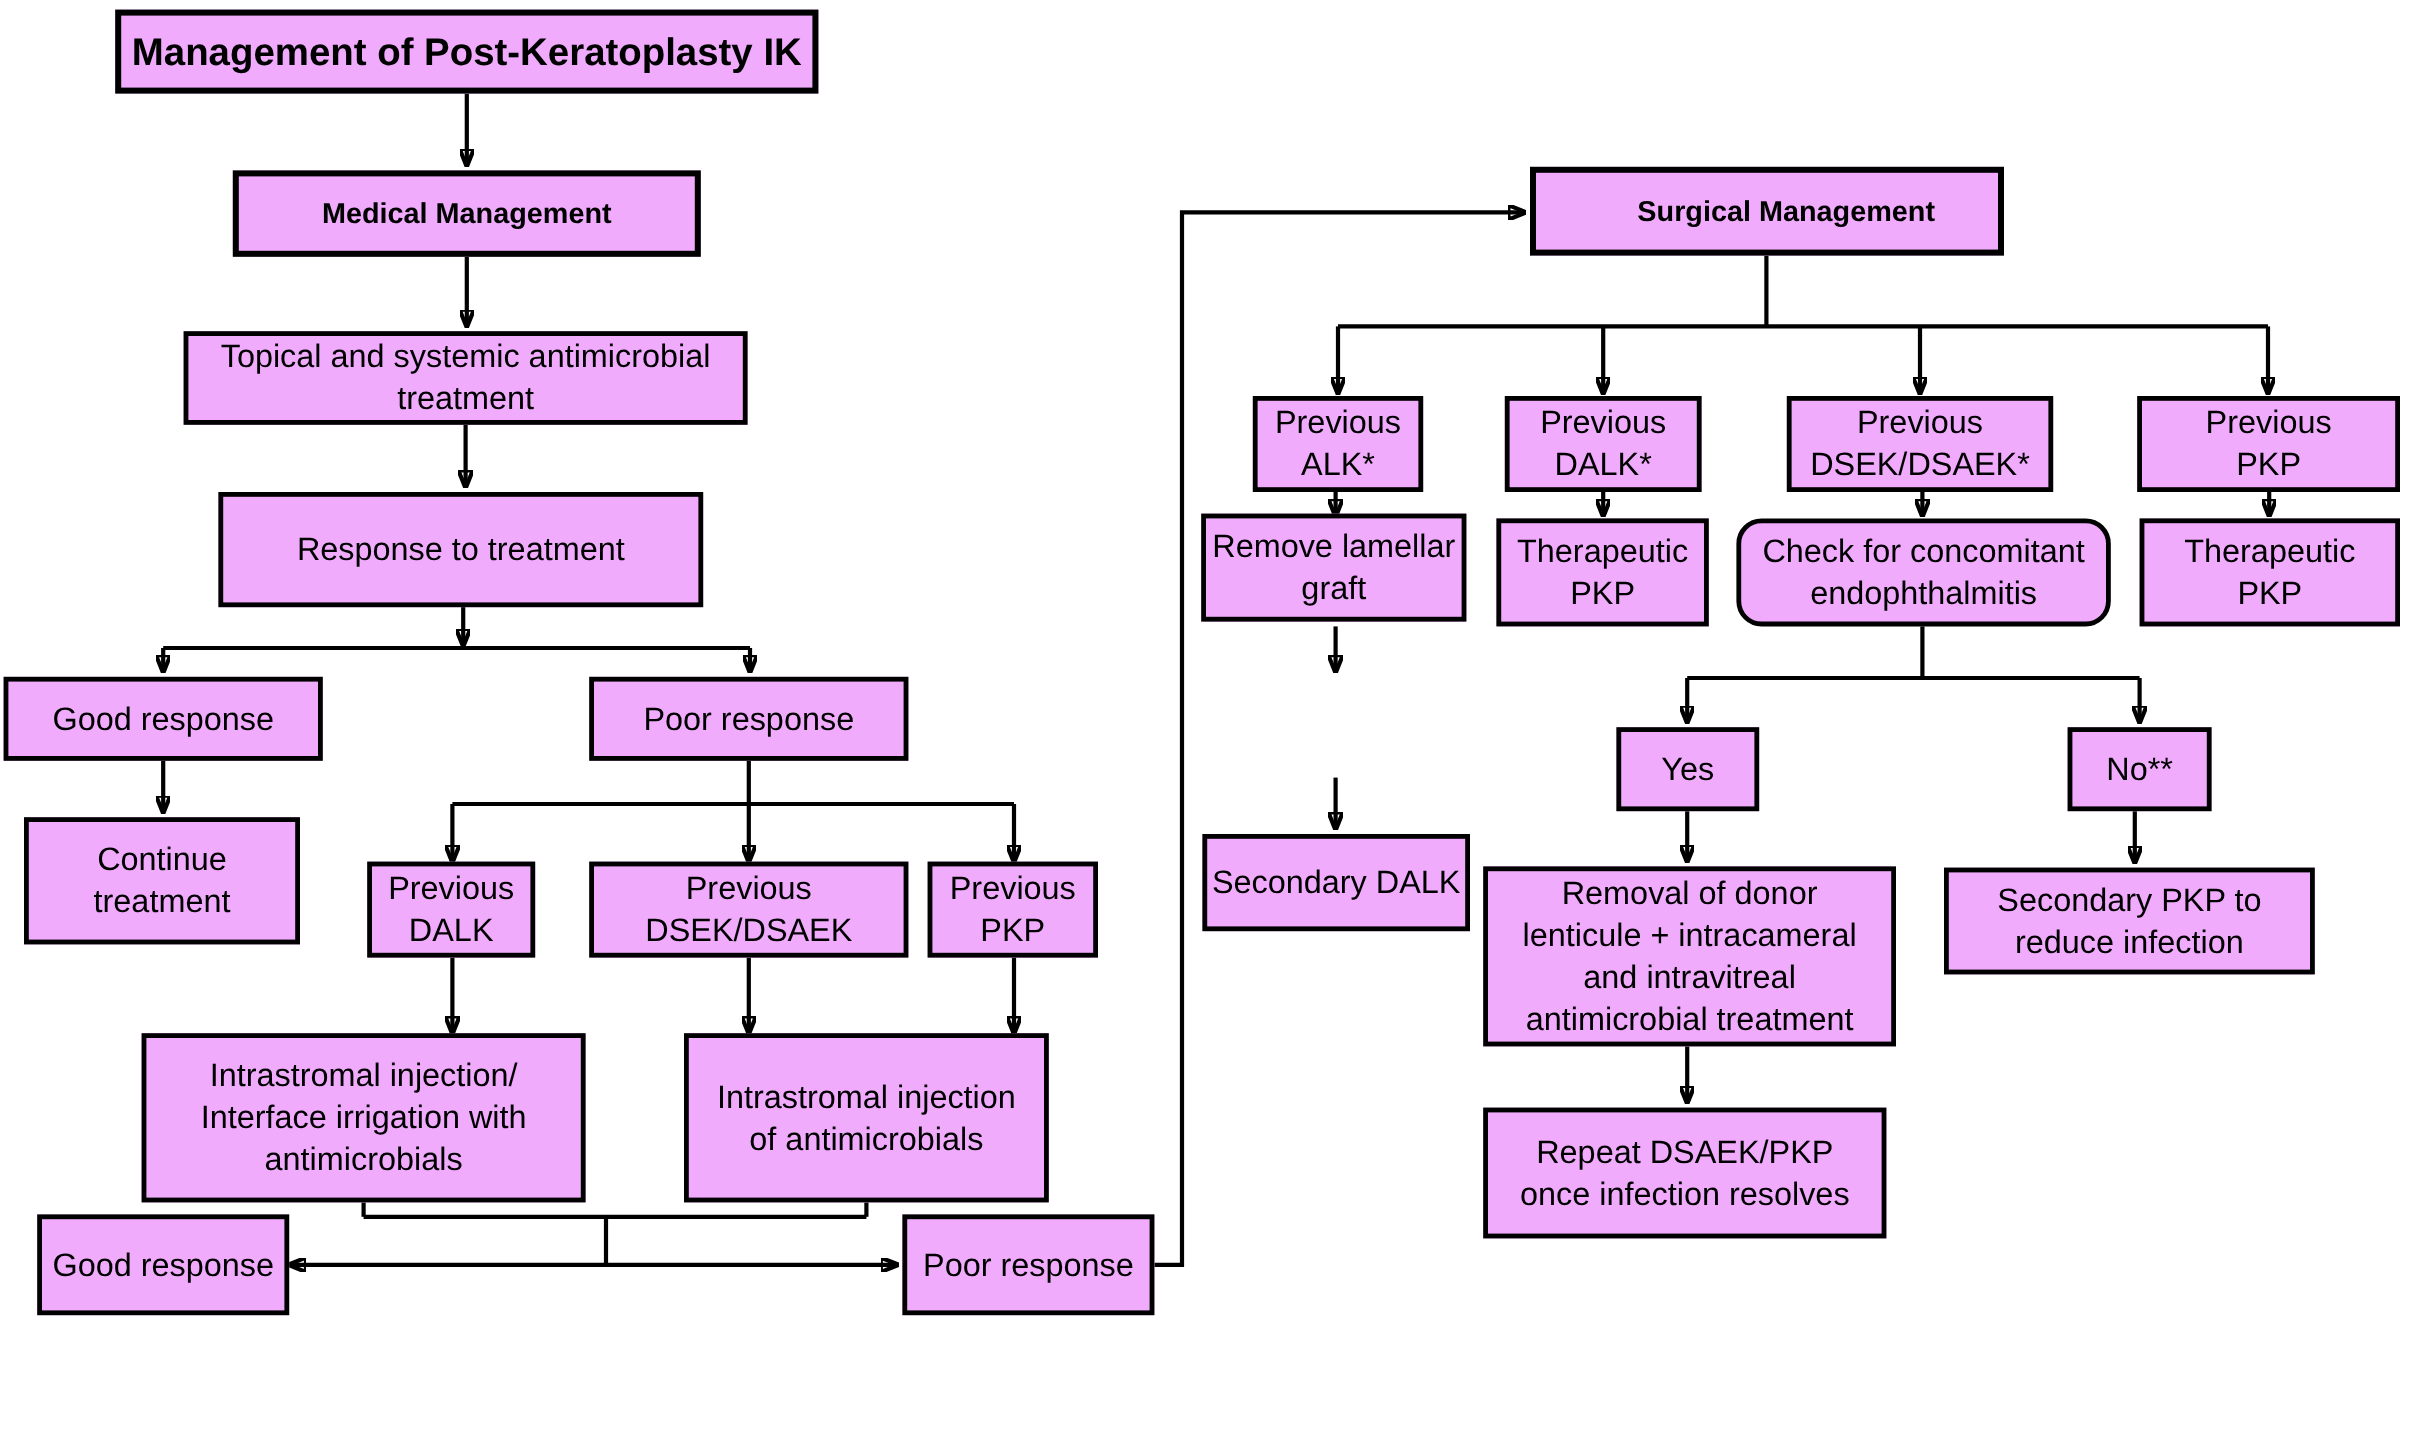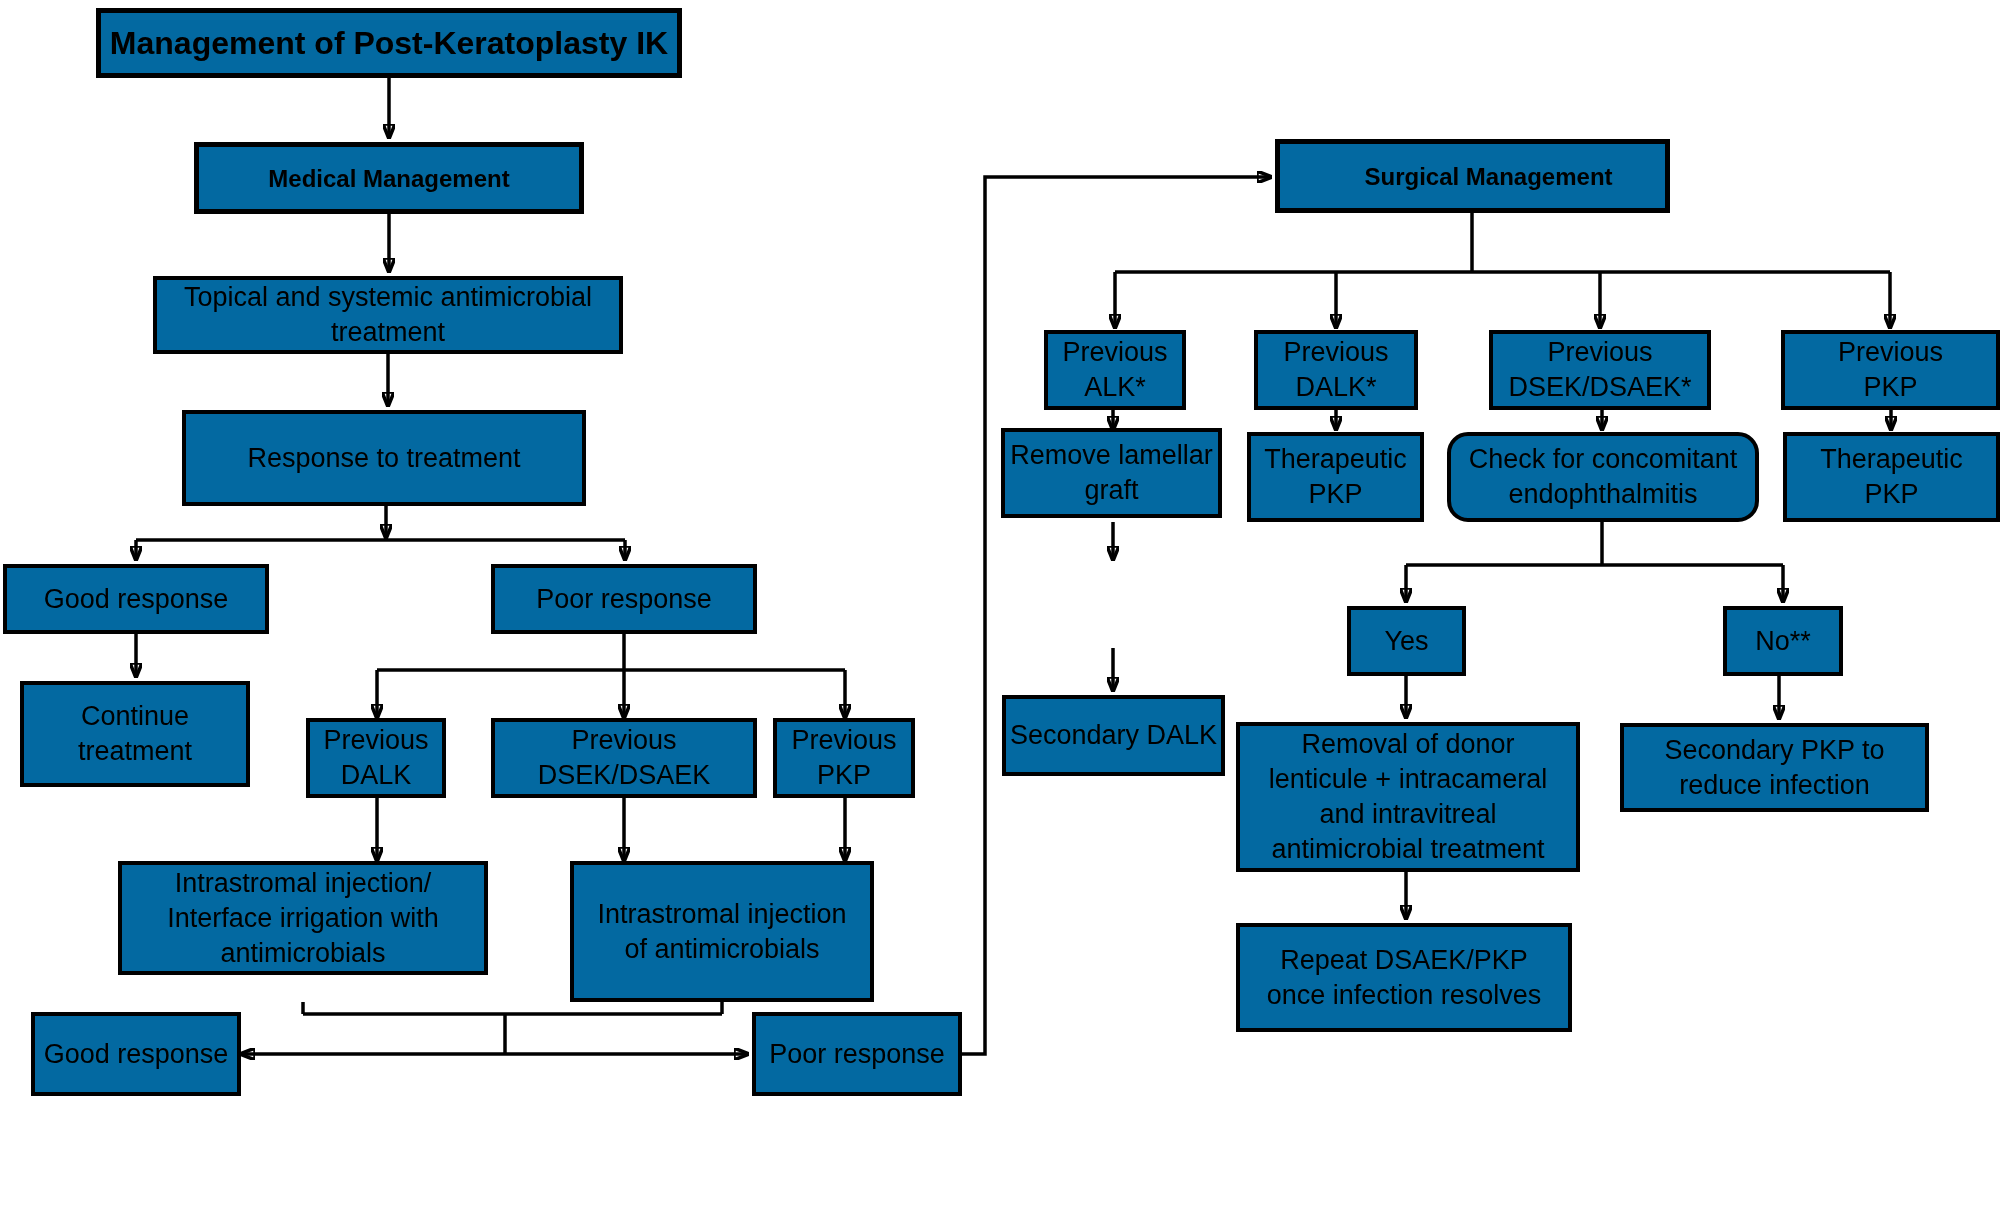--- a/index.html
+++ b/index.html
@@ -22,21 +22,21 @@
     stroke-width: 3.5;
     fill: none;
   }
   .node {
     position: absolute;
     display: flex;
     align-items: center;
     justify-content: center;
     text-align: center;
     border: 4px solid #000000;
-    background: #0369a1;
+    background: #f0abfc;
     font-size: 27px;
     line-height: 35px;
     white-space: pre;
     box-sizing: border-box;
   }
   .hdr {
     border-width: 5px;
     font-weight: bold;
     font-size: 24px;
   }
@@ -114,21 +114,21 @@
   <div class="node" style="left:3px; top:564px; width:266px; height:70px;">Good response</div>
   <div class="node" style="left:491px; top:564px; width:266px; height:70px;">Poor response</div>
   <div class="node" style="left:20px; top:681px; width:230px; height:106px;">Continue
 treatment</div>
   <div class="node" style="left:306px; top:718px; width:140px; height:80px;">Previous
 DALK</div>
   <div class="node" style="left:491px; top:718px; width:266px; height:80px;">Previous
 DSEK/DSAEK</div>
   <div class="node" style="left:773px; top:718px; width:142px; height:80px;">Previous
 PKP</div>
-  <div class="node" style="left:118px; top:861px; width:370px; height:114px;">Intrastromal injection/
+  <div class="node" style="left:118px; top:861px; width:370px; height:141px;">Intrastromal injection/
 Interface irrigation with
 antimicrobials</div>
   <div class="node" style="left:570px; top:861px; width:304px; height:141px;">Intrastromal injection
 of antimicrobials</div>
   <div class="node" style="left:31px; top:1012px; width:210px; height:84px;">Good response</div>
   <div class="node" style="left:752px; top:1012px; width:210px; height:84px;">Poor response</div>
 
   <div class="node hdr" style="left:1275px; top:139px; width:395px; height:74px;padding-left:32px;">Surgical Management</div>
   <div class="node" style="left:1044px; top:330px; width:142px; height:80px;">Previous
 ALK*</div>

